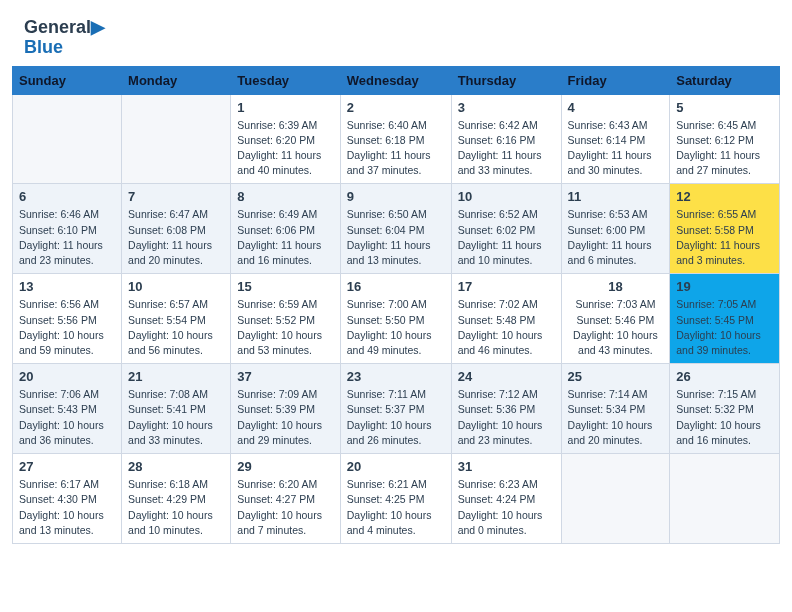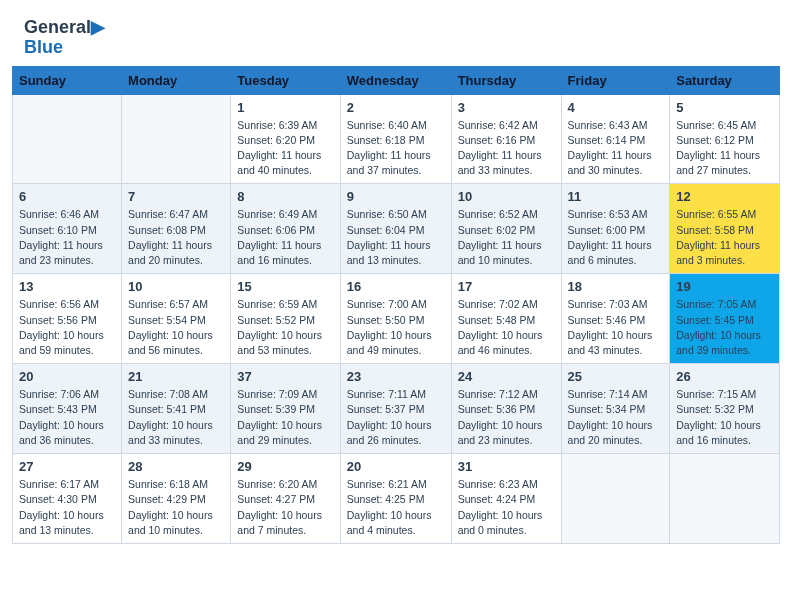--- a/index.html
+++ b/index.html
@@ -187,21 +187,21 @@
             <div class="day-detail">Sunrise: 6:59 AM<br>Sunset: 5:52 PM<br>Daylight: 10 hours and 53 minutes.</div>
           </td>
           <td style="background: rgb(255, 255, 255);">
             <span class="day-num">16</span>
             <div class="day-detail">Sunrise: 7:00 AM<br>Sunset: 5:50 PM<br>Daylight: 10 hours and 49 minutes.</div>
           </td>
           <td style="background: rgb(255, 255, 255);">
             <span class="day-num">17</span>
             <div class="day-detail">Sunrise: 7:02 AM<br>Sunset: 5:48 PM<br>Daylight: 10 hours and 46 minutes.</div>
           </td>
-          <td style="background: rgb(255, 255, 255);">
+          <td style="background: rgb(255, 255, 255); text-align: center;">
             <span class="day-num">18</span>
             <div class="day-detail">Sunrise: 7:03 AM<br>Sunset: 5:46 PM<br>Daylight: 10 hours and 43 minutes.</div>
           </td>
           <td style="background: #0ea5e9;">
             <span class="day-num">19</span>
             <div class="day-detail">Sunrise: 7:05 AM<br>Sunset: 5:45 PM<br>Daylight: 10 hours and 39 minutes.</div>
           </td>
         </tr>
         <tr>
           <td style="background: rgb(238, 243, 249);">

